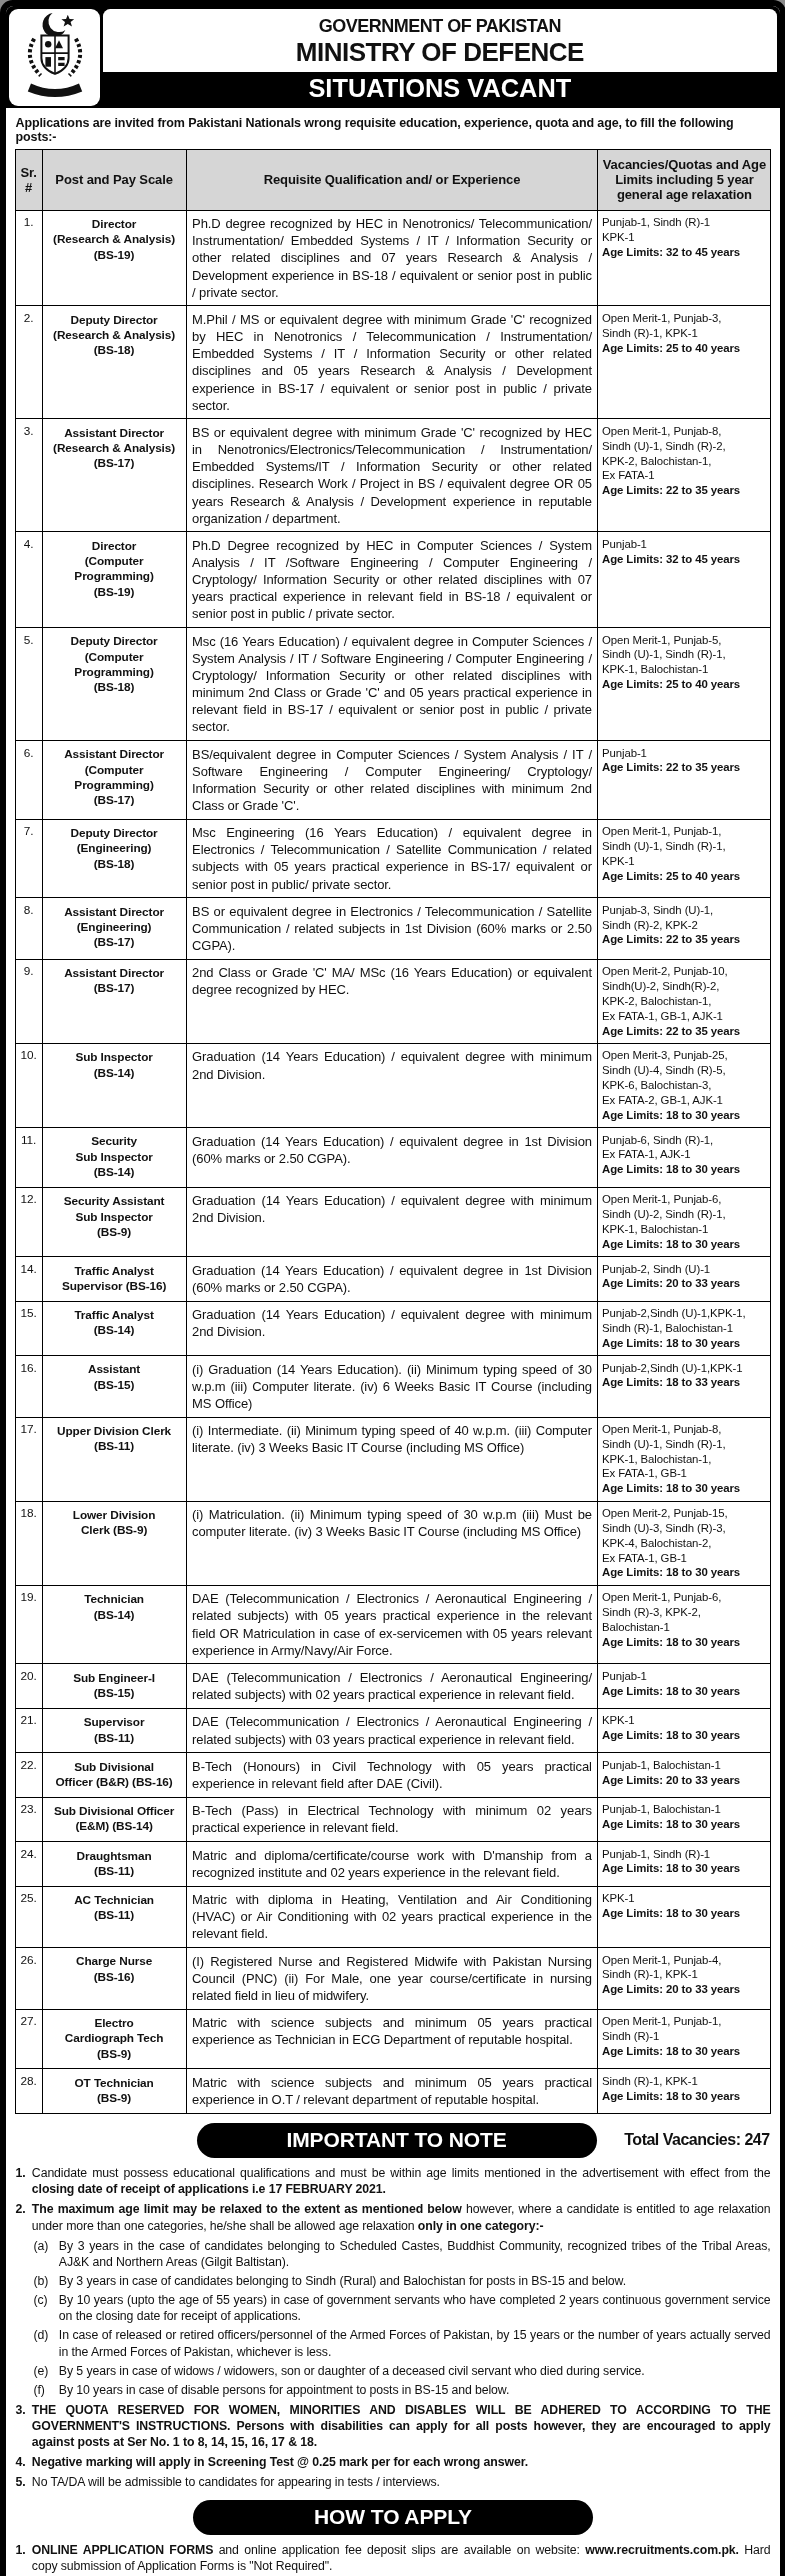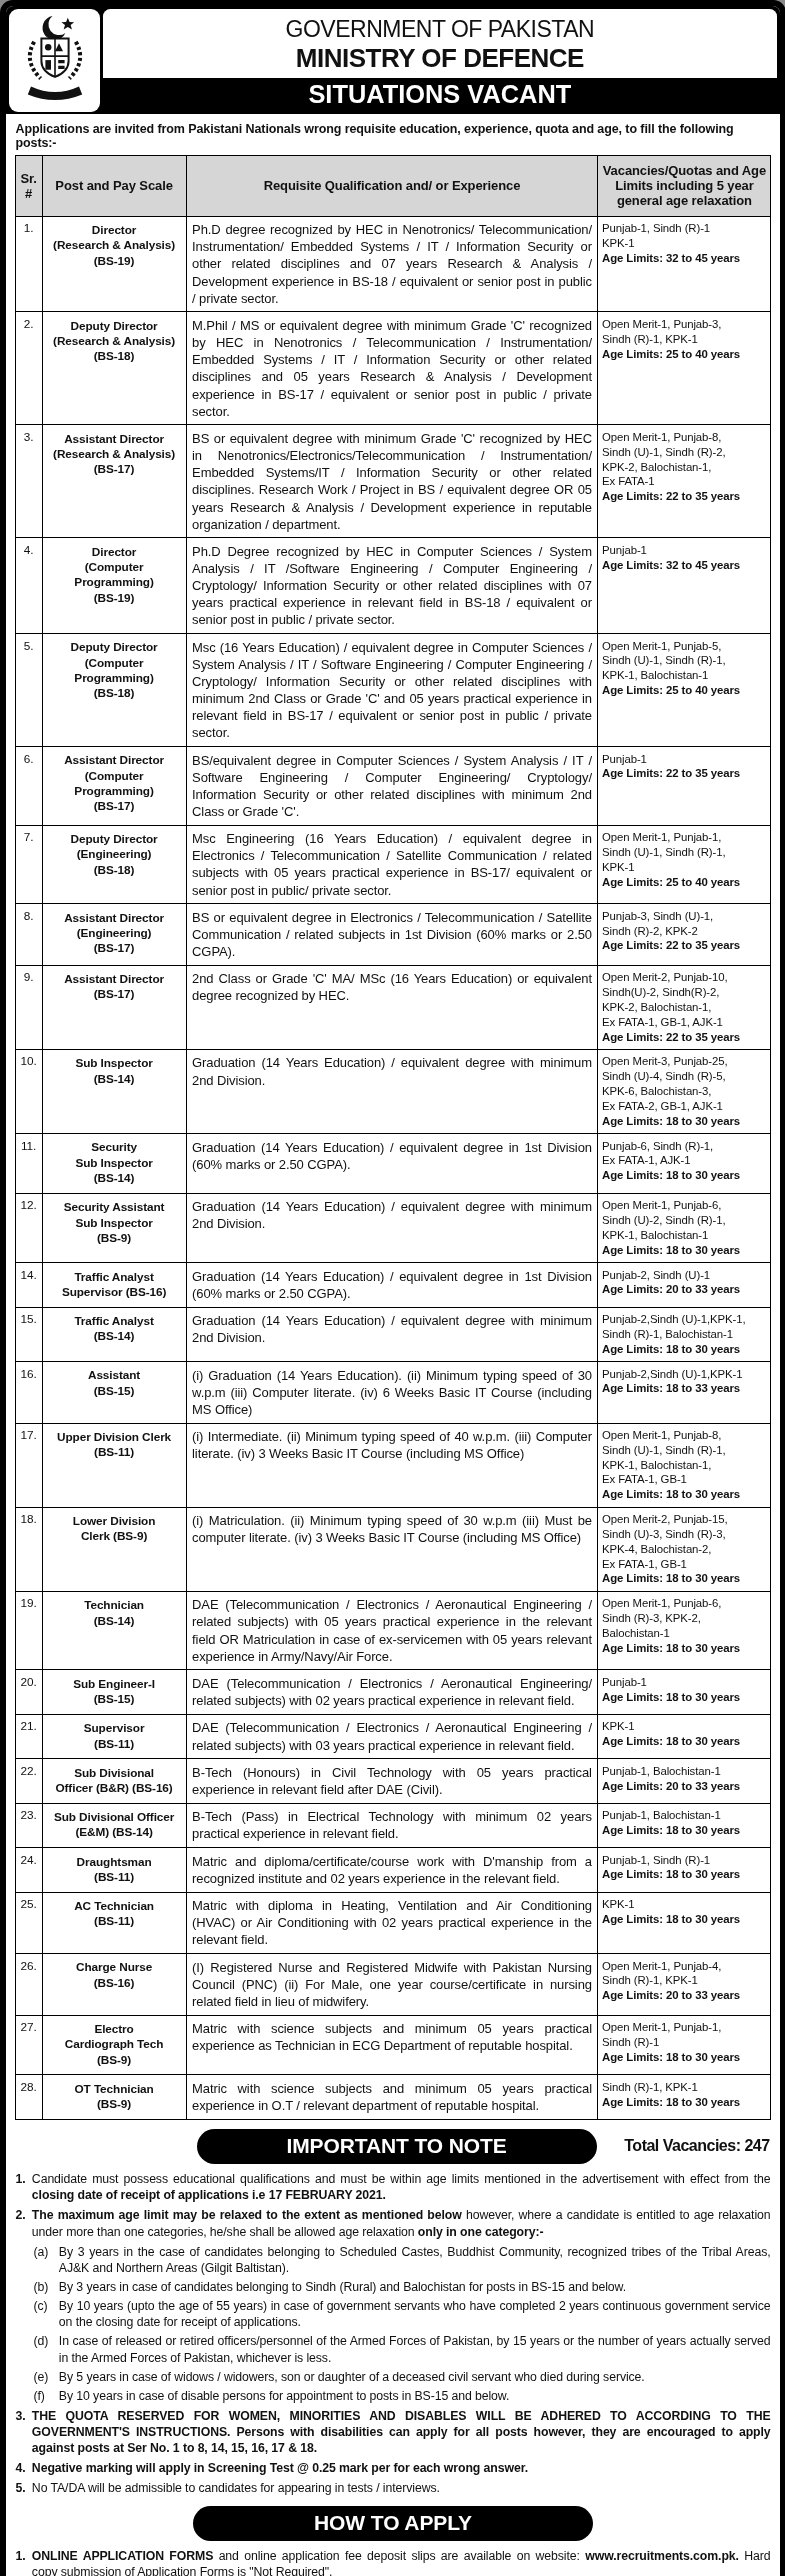--- a/index.html
+++ b/index.html
@@ -6,21 +6,21 @@
   body{width:786px;font-family:"Liberation Sans",sans-serif;color:#111;}
   *{box-sizing:border-box;}
   .page{width:786px;background:#000;border-radius:12.7px;padding:6.4px;letter-spacing:-0.1px;}
   .page-inner{background:#fff;border-radius:7.3px;overflow:hidden;}
 
   
   .masthead{display:flex;background:#000;}
   .logo-box{flex:0 0 91px;background:#fff;border-radius:9px;margin:2.7px;display:flex;align-items:center;justify-content:center;}
   .mast-right{flex:1;display:flex;flex-direction:column;margin:2.7px 2.7px 0 0;}
   .title-box{background:#fff;border-radius:7.3px 7.3px 0 0;text-align:center;padding:7.3px 0 3.6px;}
-  .gov-line{font-size:23px;font-weight:normal;letter-spacing:-0.5px;}
+  .gov-line{font-size:18px;font-weight:bold;letter-spacing:-0.5px;}
   .mod-line{font-size:26px;font-weight:bold;letter-spacing:-0.5px;}
   .sv-bar{background:#000;color:#fff;text-align:center;font-weight:bold;font-size:25.4px;padding:1.8px 0 5.5px;letter-spacing:0;}
 
   .content{background:#fff;padding:5.5px 8.2px 7.3px;}
   .intro{font-weight:bold;font-size:12.5px;padding:1.8px 0.9px 5.5px;}
 
   
   table.posts{width:100%;border-collapse:collapse;border:1.8px solid #000;}
   .posts th,.posts td{border:0.9px solid #000;vertical-align:top;}
   .posts thead th{background:#d6d6d6;font-size:13px;font-weight:bold;text-align:center;vertical-align:middle;padding:7.3px 3.6px;}

